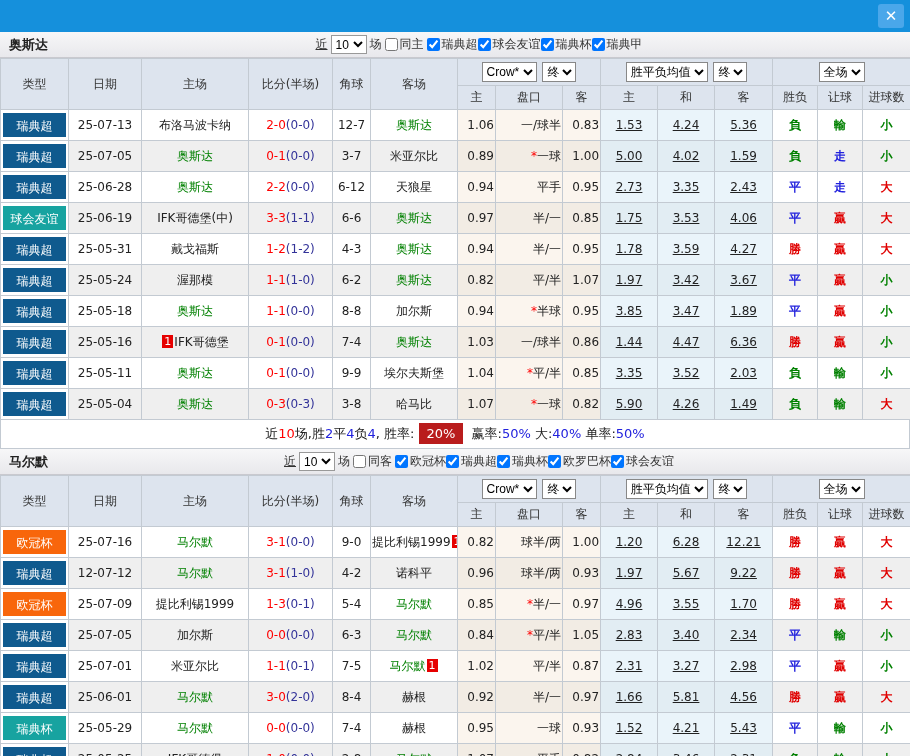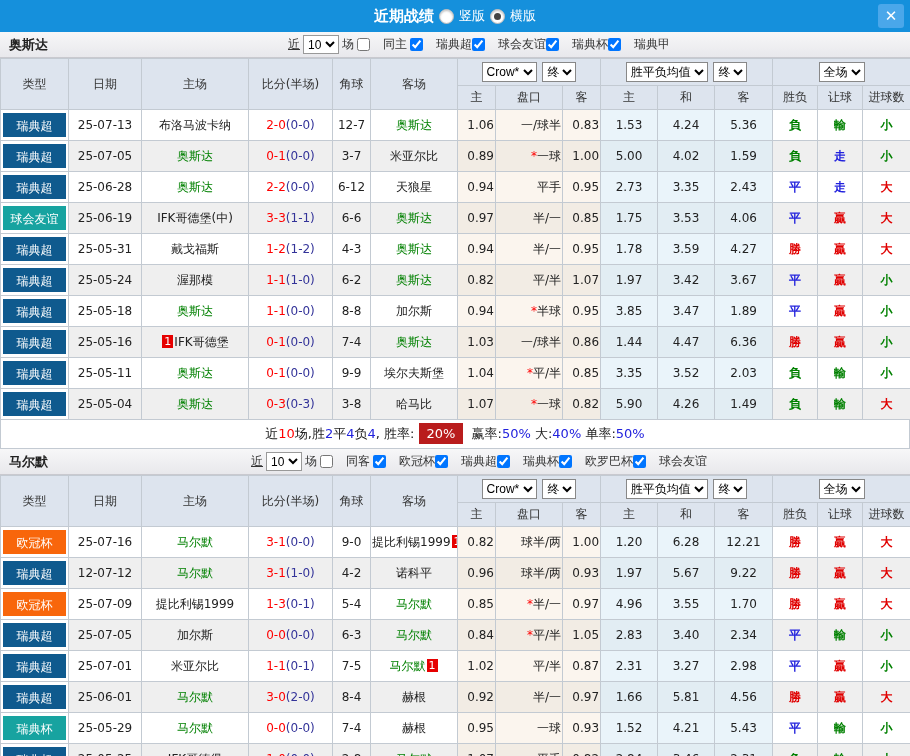--- a/index.html
+++ b/index.html
@@ -11,35 +11,35 @@
   .radio{width:13px;height:13px;border-radius:50%;background:#fff;border:1px solid #bbb;display:inline-block;position:relative;box-shadow:inset 0 1px 2px rgba(0,0,0,.25);cursor:pointer;}
   .radio.on::after{content:"";position:absolute;left:3px;top:3px;width:7px;height:7px;border-radius:50%;background:#444;}
   .radiolabel{color:#fff;font-size:13px;cursor:pointer;}
   .close{position:absolute;right:6px;top:4px;width:26px;height:24px;background:#4AA7EA;color:#fff;font-weight:bold;font-size:15px;text-align:center;line-height:24px;border-radius:3px;cursor:pointer;}
   
   .secbar{height:25px;background:linear-gradient(#f7f7f8,#e8e8ec);border-bottom:1px solid #c9c9cf;display:flex;align-items:center;}
   .team{font-weight:bold;font-size:13px;color:#222;padding-left:9px;}
   .filters{flex:1;display:flex;align-items:center;justify-content:center;gap:3px;font-size:12px;color:#333;}
   .near{text-decoration:underline;}
   .filters select{height:19px;font-size:12px;border:1px solid #999;background:#fff;}
-  .chk{display:inline-flex;align-items:center;gap:12px;cursor:pointer;}
+  .chk{display:inline-flex;align-items:center;gap:1px;cursor:pointer;}
   .chk input{width:13px;height:13px;margin:0 1px 0 0;}
   .leagues{display:inline-flex;align-items:center;}
   
   table{border-collapse:collapse;width:910px;table-layout:fixed;}
   th,td{border:1px solid #c3cad2;text-align:center;overflow:hidden;white-space:nowrap;}
   thead th{background:#dde4ee;font-weight:normal;color:#333;font-size:12px;}
   thead tr.gr th{height:24px;}
   thead tr.sub th{height:21px;}
   thead select{height:20px;font-size:12px;border:1px solid #888;background:#fff;margin:0 1px;}
   tbody td{height:28px;font-size:12px;background:#fff;}
   tbody tr:nth-child(even) td{background:#efefef;}
   td.beige{background:#fbf5ee !important;text-align:right;}
   tbody tr:nth-child(even) td.beige{background:#f2ece4 !important;}
-  td.lblue{background:#eaf4fa !important;}
+  td.lblue{background:#eaf4fa !important;text-decoration:underline;}
   tbody tr:nth-child(even) td.lblue{background:#e2edf3 !important;}
   td.typecell{background:#fff !important;padding:1px;}
   .tblock{display:block;margin:0;height:26px;line-height:26px;color:#fff;border:1px solid #fff;box-sizing:border-box;font-size:12px;}
   .c-navy{background:#0F5A8E;}
   .c-teal{background:#17A3A0;}
   .c-orange{background:#F8660B;}
   .c-t{color:#008000;}
   .c-r{color:#E00000;}
   .c-b{color:#2222DD;}
   .c-g{color:#008000;}
@@ -53,27 +53,20 @@
   .summary{height:28px;line-height:28px;text-align:center;border:1px solid #c3cad2;border-top:none;white-space:pre;font-size:13px;color:#222;}
   .sp-k{color:#222;}
   .sp-r{color:#FF0000;}
   .sp-b{color:#2222DD;}
   .sp-badge{background:#b91c1c;color:#fff;padding:3px 8px;margin:0 4px;}
 </style>
 </head>
 <body>
 
 <div class="topbar">
-  <div class="titlewrap">
-    <span class="title">近期战绩</span>
-    <span class="radio"></span>
-    <span class="radiolabel">竖版</span>
-    <span class="radio on"></span>
-    <span class="radiolabel">横版</span>
-  </div>
   <div class="close">✕</div>
 </div>
 
 <div class="section">
   <div class="secbar">
     <span class="team">奥斯达</span>
     <div class="filters">
       <span class="near">近</span>
       <select><option>10</option></select>
       <span>场</span>

